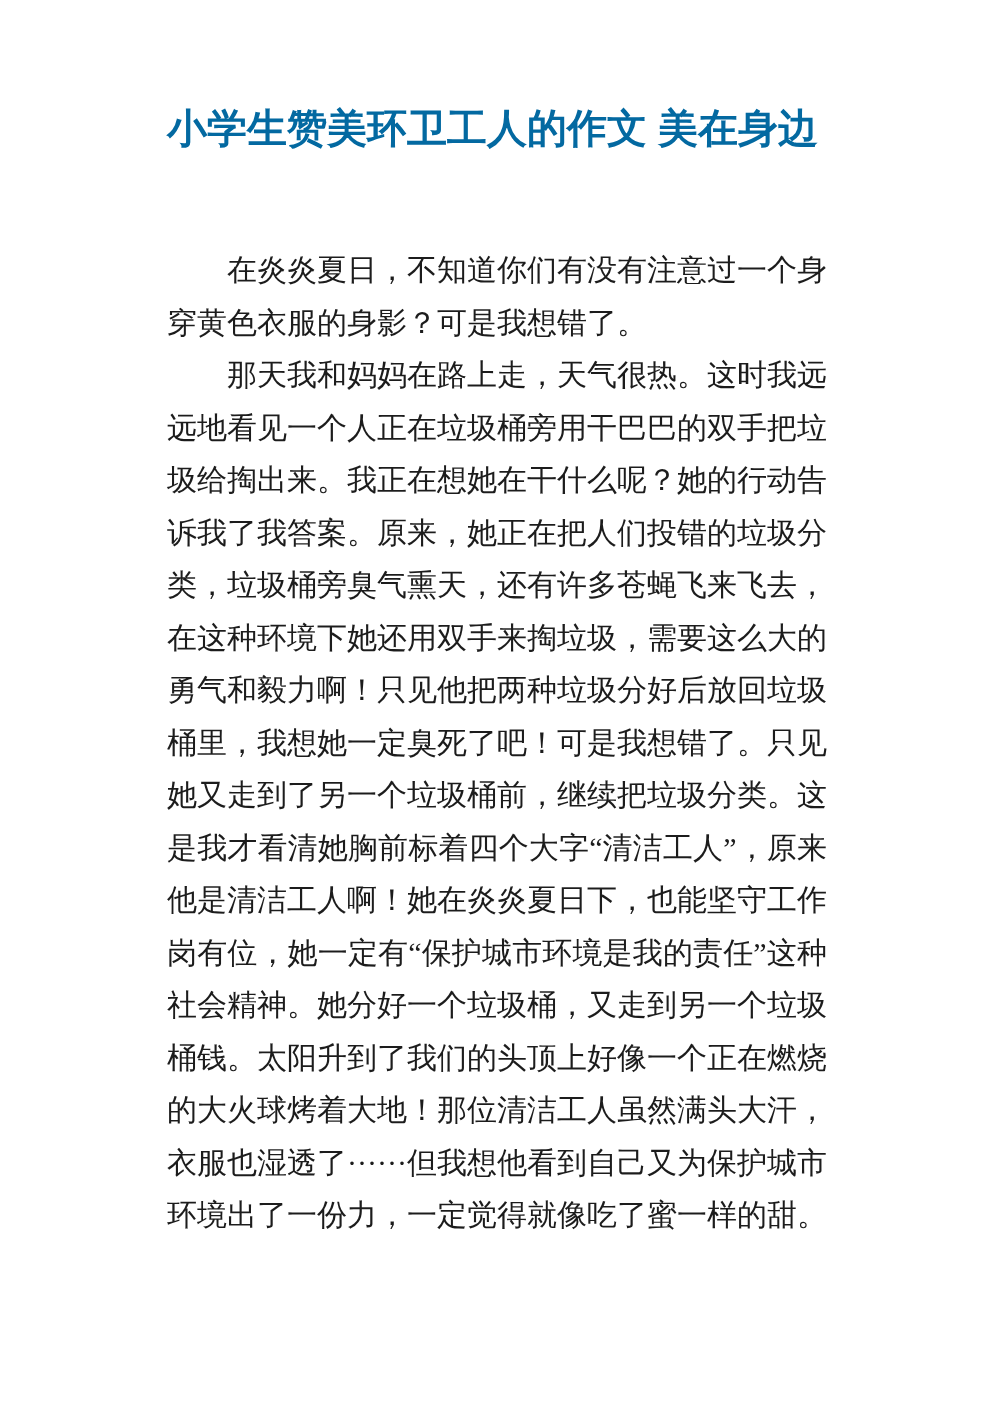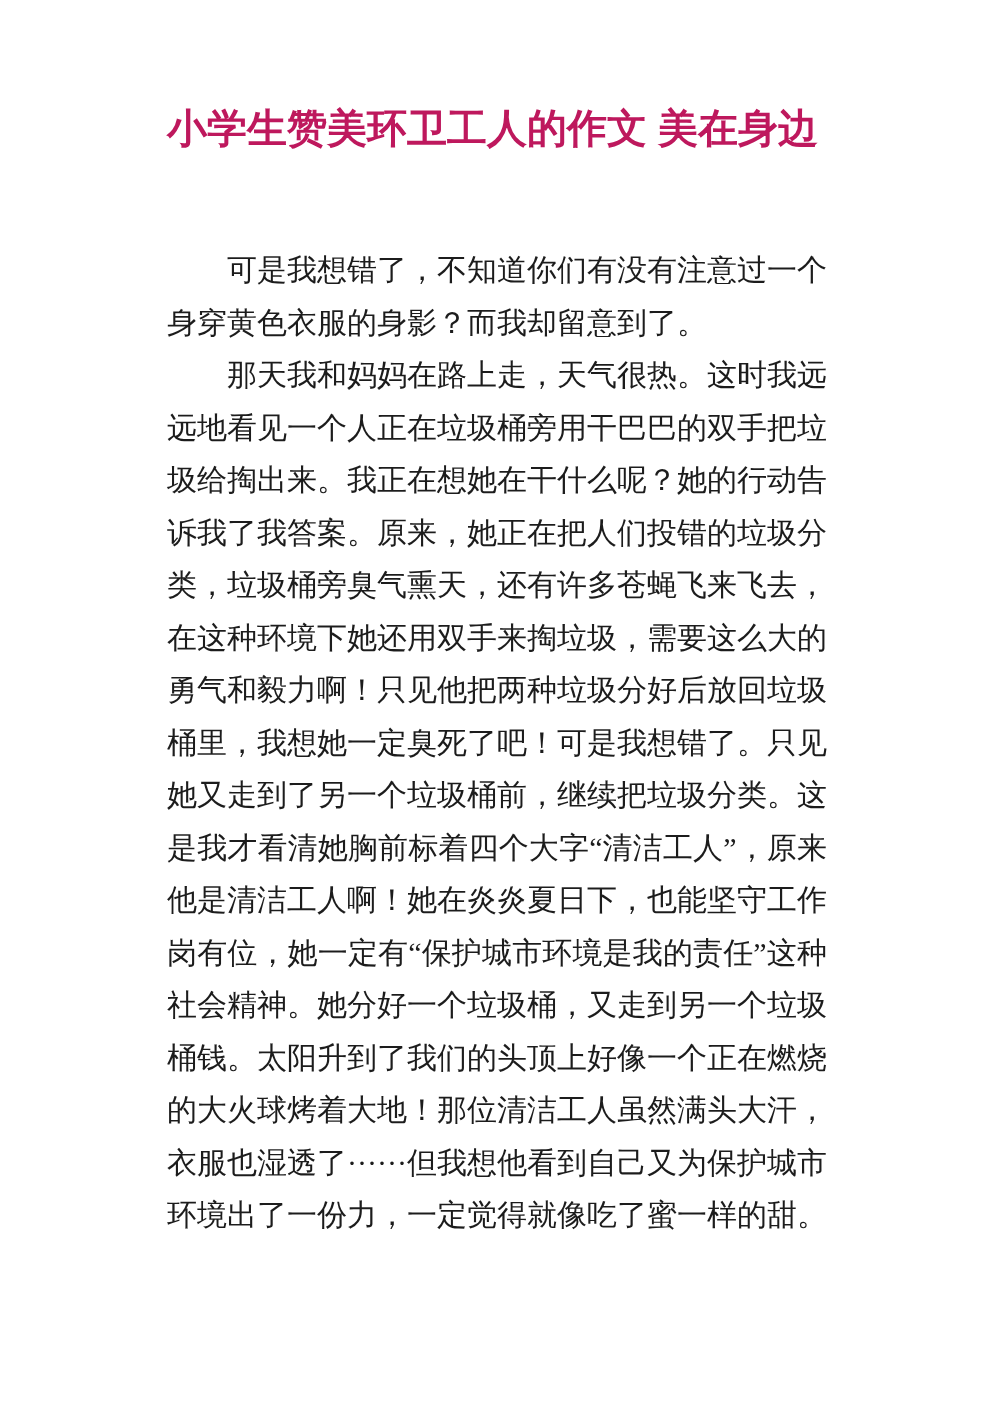--- a/index.html
+++ b/index.html
@@ -19,21 +19,21 @@
     left: 167px;
     top: 0;
     width: 660px;
   }
   .doc-title {
     margin: 104px 0 0 0;
     font-family: "Liberation Sans", sans-serif;
     font-weight: bold;
     font-size: 40px;
     line-height: 48px;
-    color: #be185d;
+    color: #0369a1;
     white-space: nowrap;
   }
   .body-para {
     margin: 0;
     font-family: "Liberation Serif", serif;
     font-size: 30px;
     line-height: 52.5px;
     color: #1c1c1c;
     text-align: justify;
     text-justify: inter-character;
@@ -44,16 +44,16 @@
   .body-para.first {
     margin-top: 92px;
   }
 </style>
 </head>
 <body>
 
 <div class="page">
   <div class="content">
     <h1 class="doc-title">小学生赞美环卫工人的作文 美在身边</h1>
-    <p class="body-para first">可是我想错了，不知道你们有没有注意过一个身穿黄色衣服的身影？而我却留意到了。</p>
+    <p class="body-para first">在炎炎夏日，不知道你们有没有注意过一个身穿黄色衣服的身影？可是我想错了。</p>
     <p class="body-para">那天我和妈妈在路上走，天气很热。这时我远远地看见一个人正在垃圾桶旁用干巴巴的双手把垃圾给掏出来。我正在想她在干什么呢？她的行动告诉我了我答案。原来，她正在把人们投错的垃圾分类，垃圾桶旁臭气熏天，还有许多苍蝇飞来飞去，在这种环境下她还用双手来掏垃圾，需要这么大的勇气和毅力啊！只见他把两种垃圾分好后放回垃圾桶里，我想她一定臭死了吧！可是我想错了。只见她又走到了另一个垃圾桶前，继续把垃圾分类。这是我才看清她胸前标着四个大字“清洁工人”，原来他是清洁工人啊！她在炎炎夏日下，也能坚守工作岗有位，她一定有“保护城市环境是我的责任”这种社会精神。她分好一个垃圾桶，又走到另一个垃圾桶钱。太阳升到了我们的头顶上好像一个正在燃烧的大火球烤着大地！那位清洁工人虽然满头大汗，衣服也湿透了······但我想他看到自己又为保护城市环境出了一份力，一定觉得就像吃了蜜一样的甜。</p>
   </div>
 </div>
 
 </body></html>

